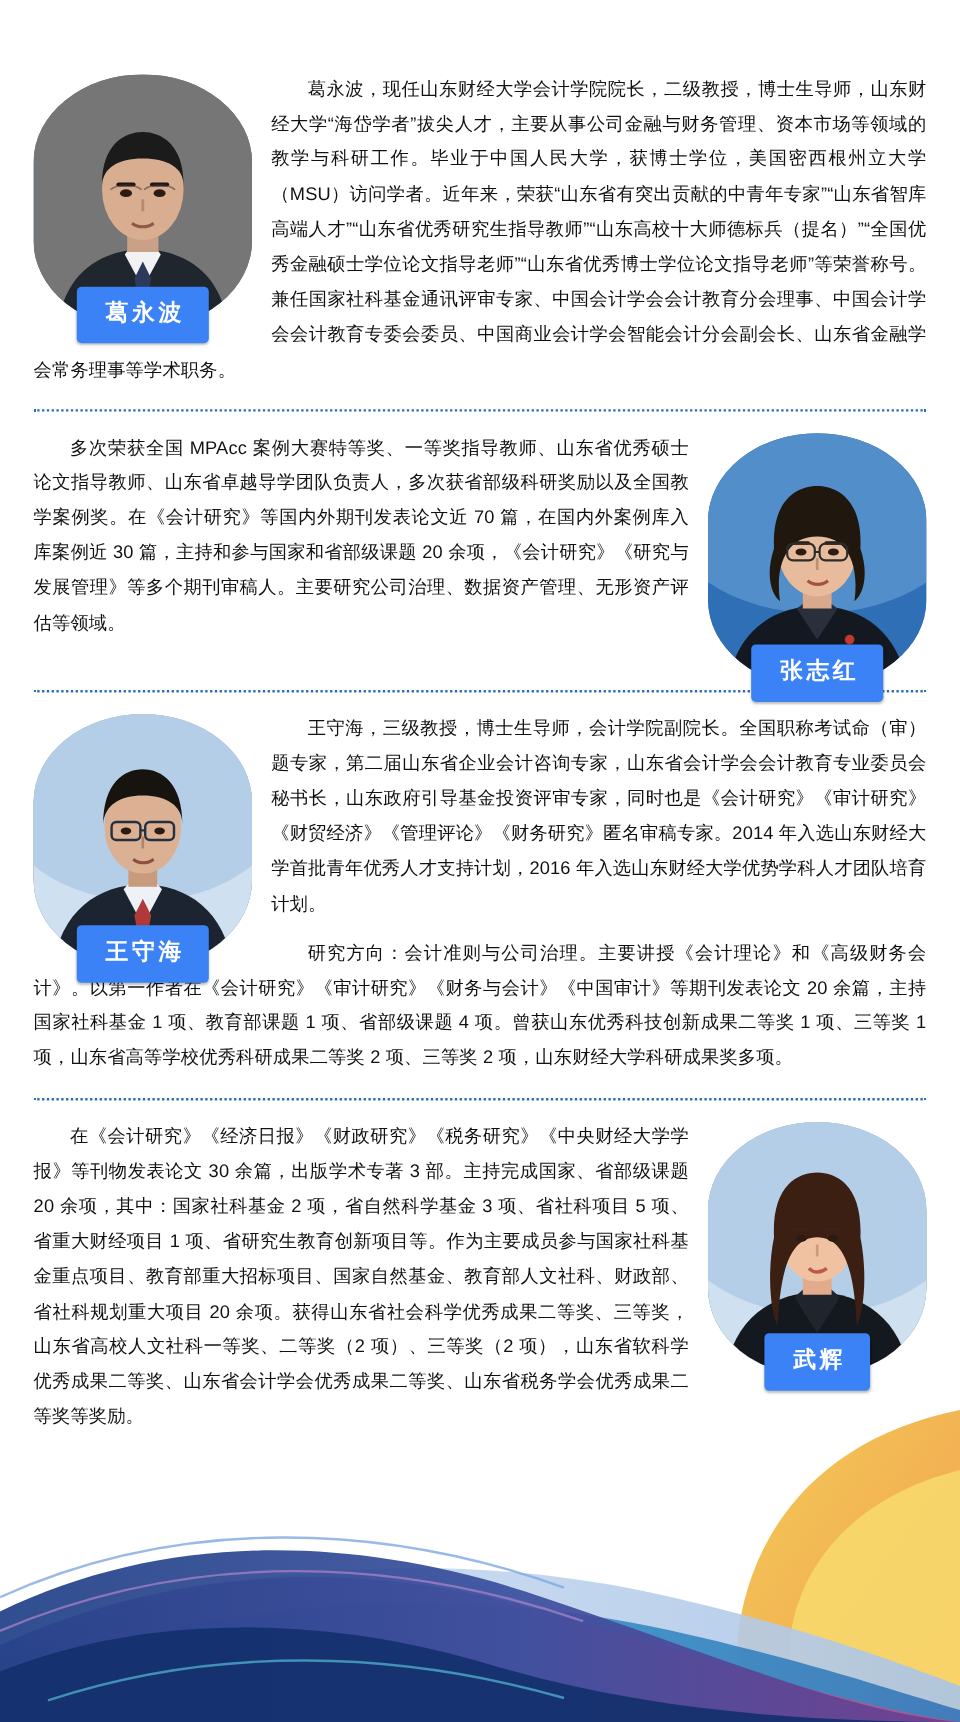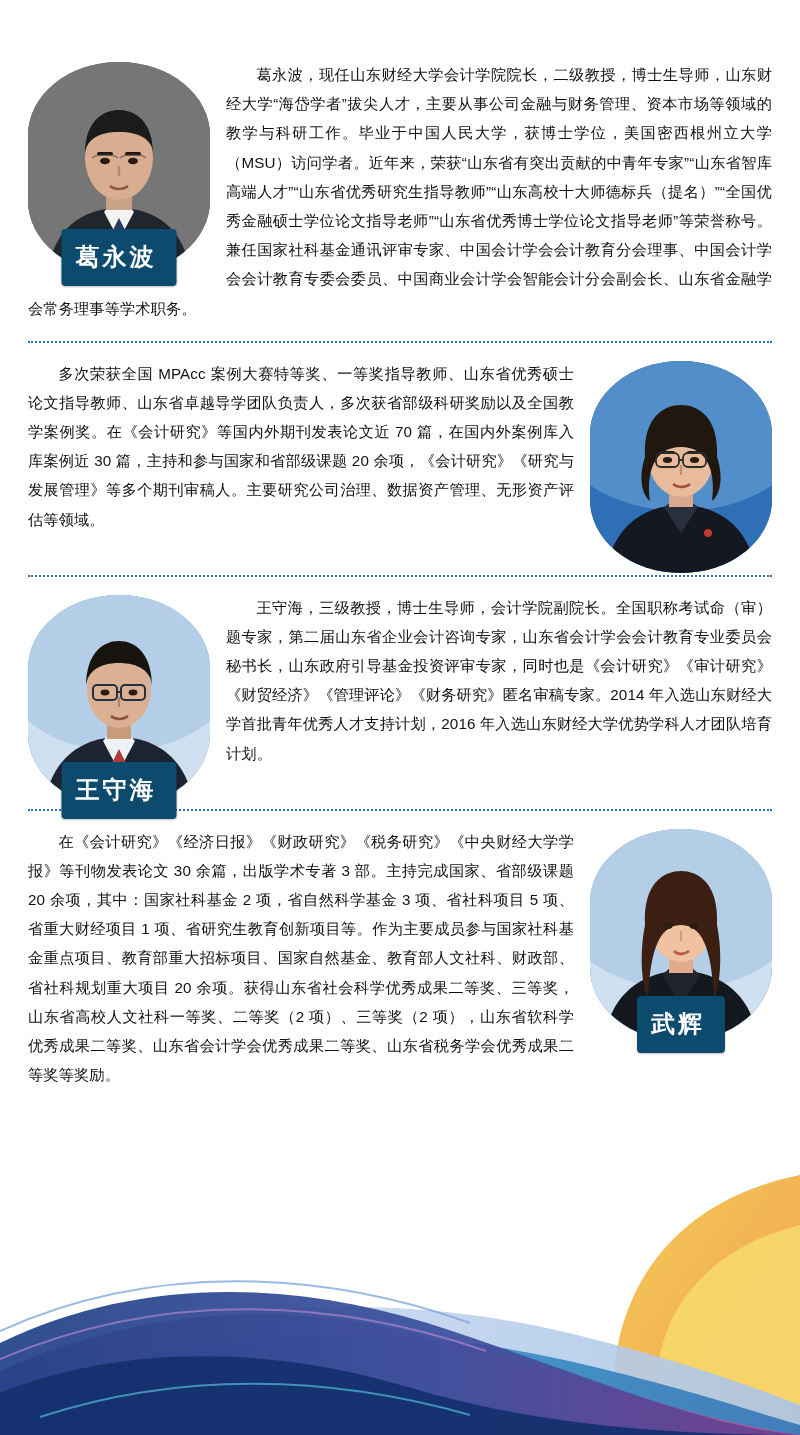--- a/index.html
+++ b/index.html
@@ -82,26 +82,26 @@
   }
   .photo .bg {
     position: absolute;
     inset: 0;
   }
   .name-tag {
     position: absolute;
     left: 50%;
     transform: translateX(-50%);
     bottom: -12px;
-    background: #0c4a6e;
+    background: #3b82f6;
     color: #fff;
-    font-size: 24px;
+    font-size: 19px;
     font-weight: bold;
     letter-spacing: 3px;
-    padding: 5px 20px 6px 14px;
+    padding: 5px 20px 6px 24px;
     border-radius: 4px;
     white-space: nowrap;
     box-shadow: 0 1px 2px rgba(0,0,0,.25);
   }
 
   .divider {
     clear: both;
     border: 0;
     border-top: 2px dotted #2f6fb5;
     margin: 18px 0 16px 0;
@@ -230,20 +230,21 @@
             <ellipse cx="104.5" cy="99" rx="4.6" ry="3" fill="#2b1b12"></ellipse>
 
             <rect x="66" y="92" width="23" height="14" rx="5" stroke="#2c2c2c" stroke-width="1.8" fill="none"></rect>
             <rect x="93" y="92" width="23" height="14" rx="5" stroke="#2c2c2c" stroke-width="1.8" fill="none"></rect>
             <path d="M89,99 L93,99" stroke="#2c2c2c" stroke-width="1.8"></path>
 
             <path d="M91,104 L91,114" stroke="#c08f6f" stroke-width="2.2" fill="none"></path>
             <path d="M83,123 C88,127 95,127 100,123" stroke="#a8503f" stroke-width="2.6" fill="none"></path>
           </svg>
         </div>
+        <div class="name-tag">张志红</div>
       </div>
 
       <p class="indent">多次荣获全国 MPAcc 案例大赛特等奖、一等奖指导教师、山东省优秀硕士论文指导教师、山东省卓越导学团队负责人，多次获省部级科研奖励以及全国教学案例奖。在《会计研究》等国内外期刊发表论文近 70 篇，在国内外案例库入库案例近 30 篇，主持和参与国家和省部级课题 20 余项，《会计研究》《研究与发展管理》等多个期刊审稿人。主要研究公司治理、数据资产管理、无形资产评估等领域。</p>
     </section>
 
     <hr class="divider">
 
     <section class="profile">
       <div class="photo-wrap left">
         <div class="photo">
@@ -270,20 +271,21 @@
             <ellipse cx="105" cy="97.5" rx="4.4" ry="2.9" fill="#2b1b12"></ellipse>
 
             <path d="M91,102 L91,112" stroke="#b3846a" stroke-width="2.2" fill="none"></path>
             <path d="M83,121 C88,125 95,125 100,121" stroke="#8d5040" stroke-width="2.6" fill="none"></path>
           </svg>
         </div>
         <div class="name-tag">王守海</div>
       </div>
 
       <p class="indent">王守海，三级教授，博士生导师，会计学院副院长。全国职称考试命（审）题专家，第二届山东省企业会计咨询专家，山东省会计学会会计教育专业委员会秘书长，山东政府引导基金投资评审专家，同时也是《会计研究》《审计研究》《财贸经济》《管理评论》《财务研究》匿名审稿专家。2014 年入选山东财经大学首批青年优秀人才支持计划，2016 年入选山东财经大学优势学科人才团队培育计划。</p>
+      <p class="indent">研究方向：会计准则与公司治理。主要讲授《会计理论》和《高级财务会计》。以第一作者在《会计研究》《审计研究》《财务与会计》《中国审计》等期刊发表论文 20 余篇，主持国家社科基金 1 项、教育部课题 1 项、省部级课题 4 项。曾获山东优秀科技创新成果二等奖 1 项、三等奖 1 项，山东省高等学校优秀科研成果二等奖 2 项、三等奖 2 项，山东财经大学科研成果奖多项。</p>
     </section>
 
     <hr class="divider">
 
     <section class="profile">
       <div class="photo-wrap right">
         <div class="photo">
           <svg class="bg" viewBox="0 0 182 212" preserveAspectRatio="xMidYMid slice">
             <rect x="0" y="0" width="182" height="212" fill="#cfe0f0"></rect>
             <ellipse cx="91" cy="72" rx="124" ry="88" fill="#aac6e3" opacity="0.7"></ellipse>

